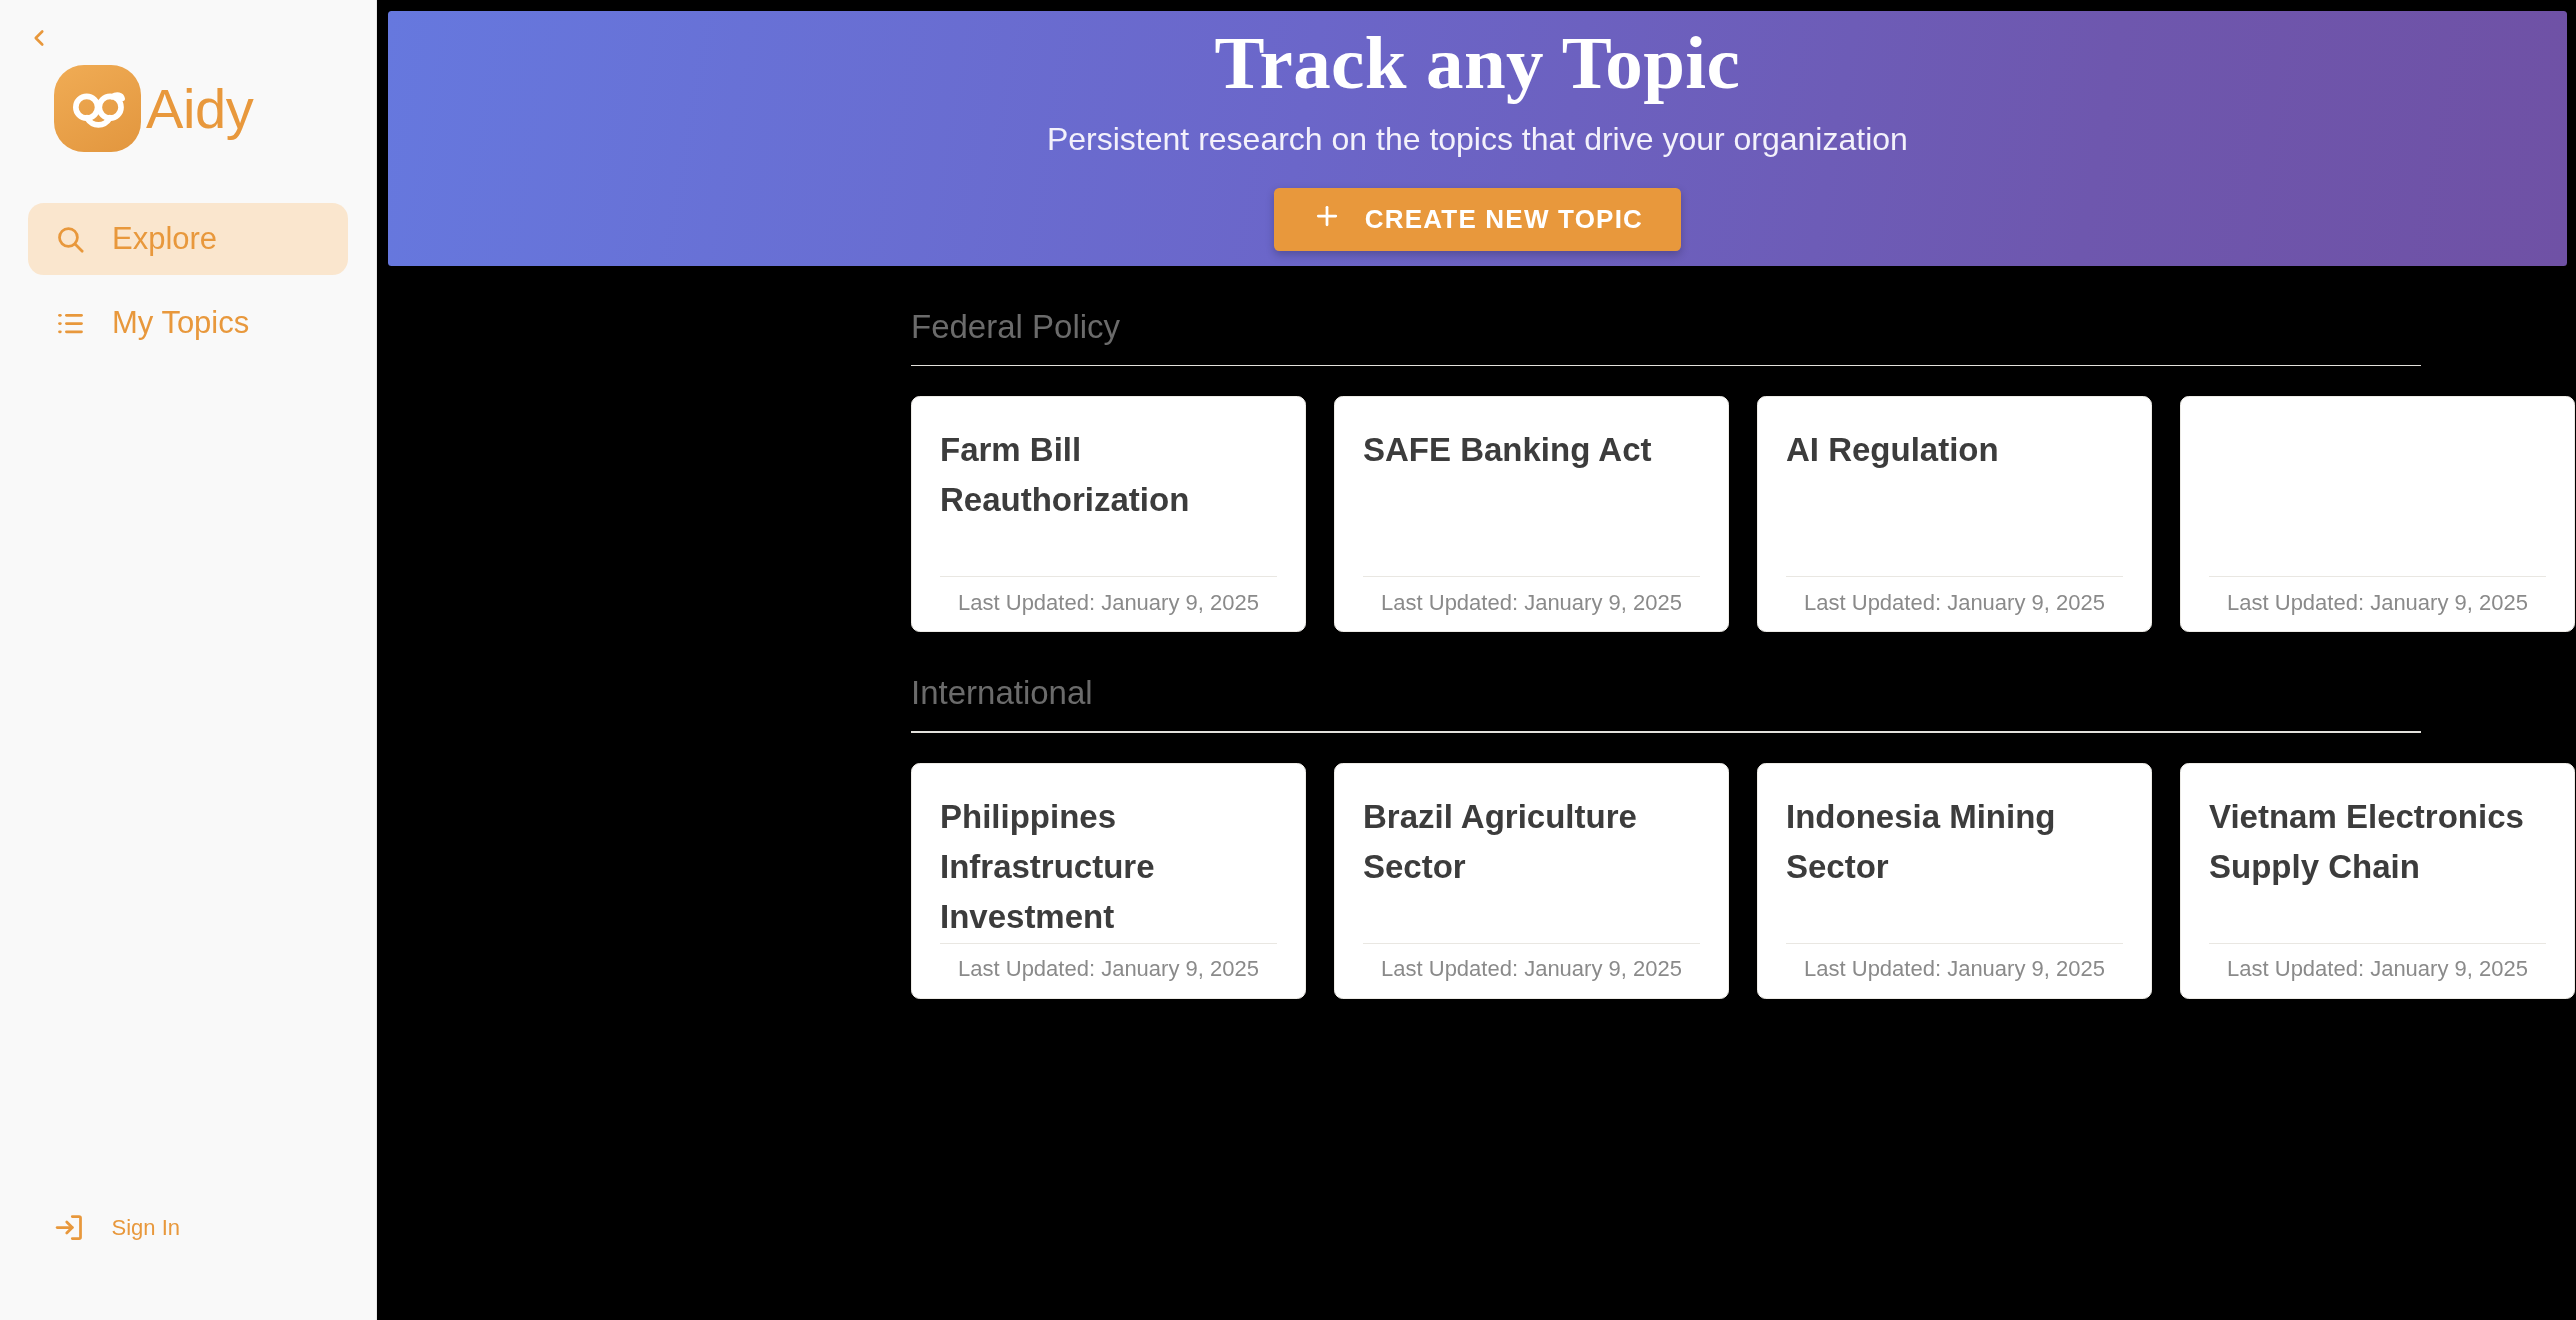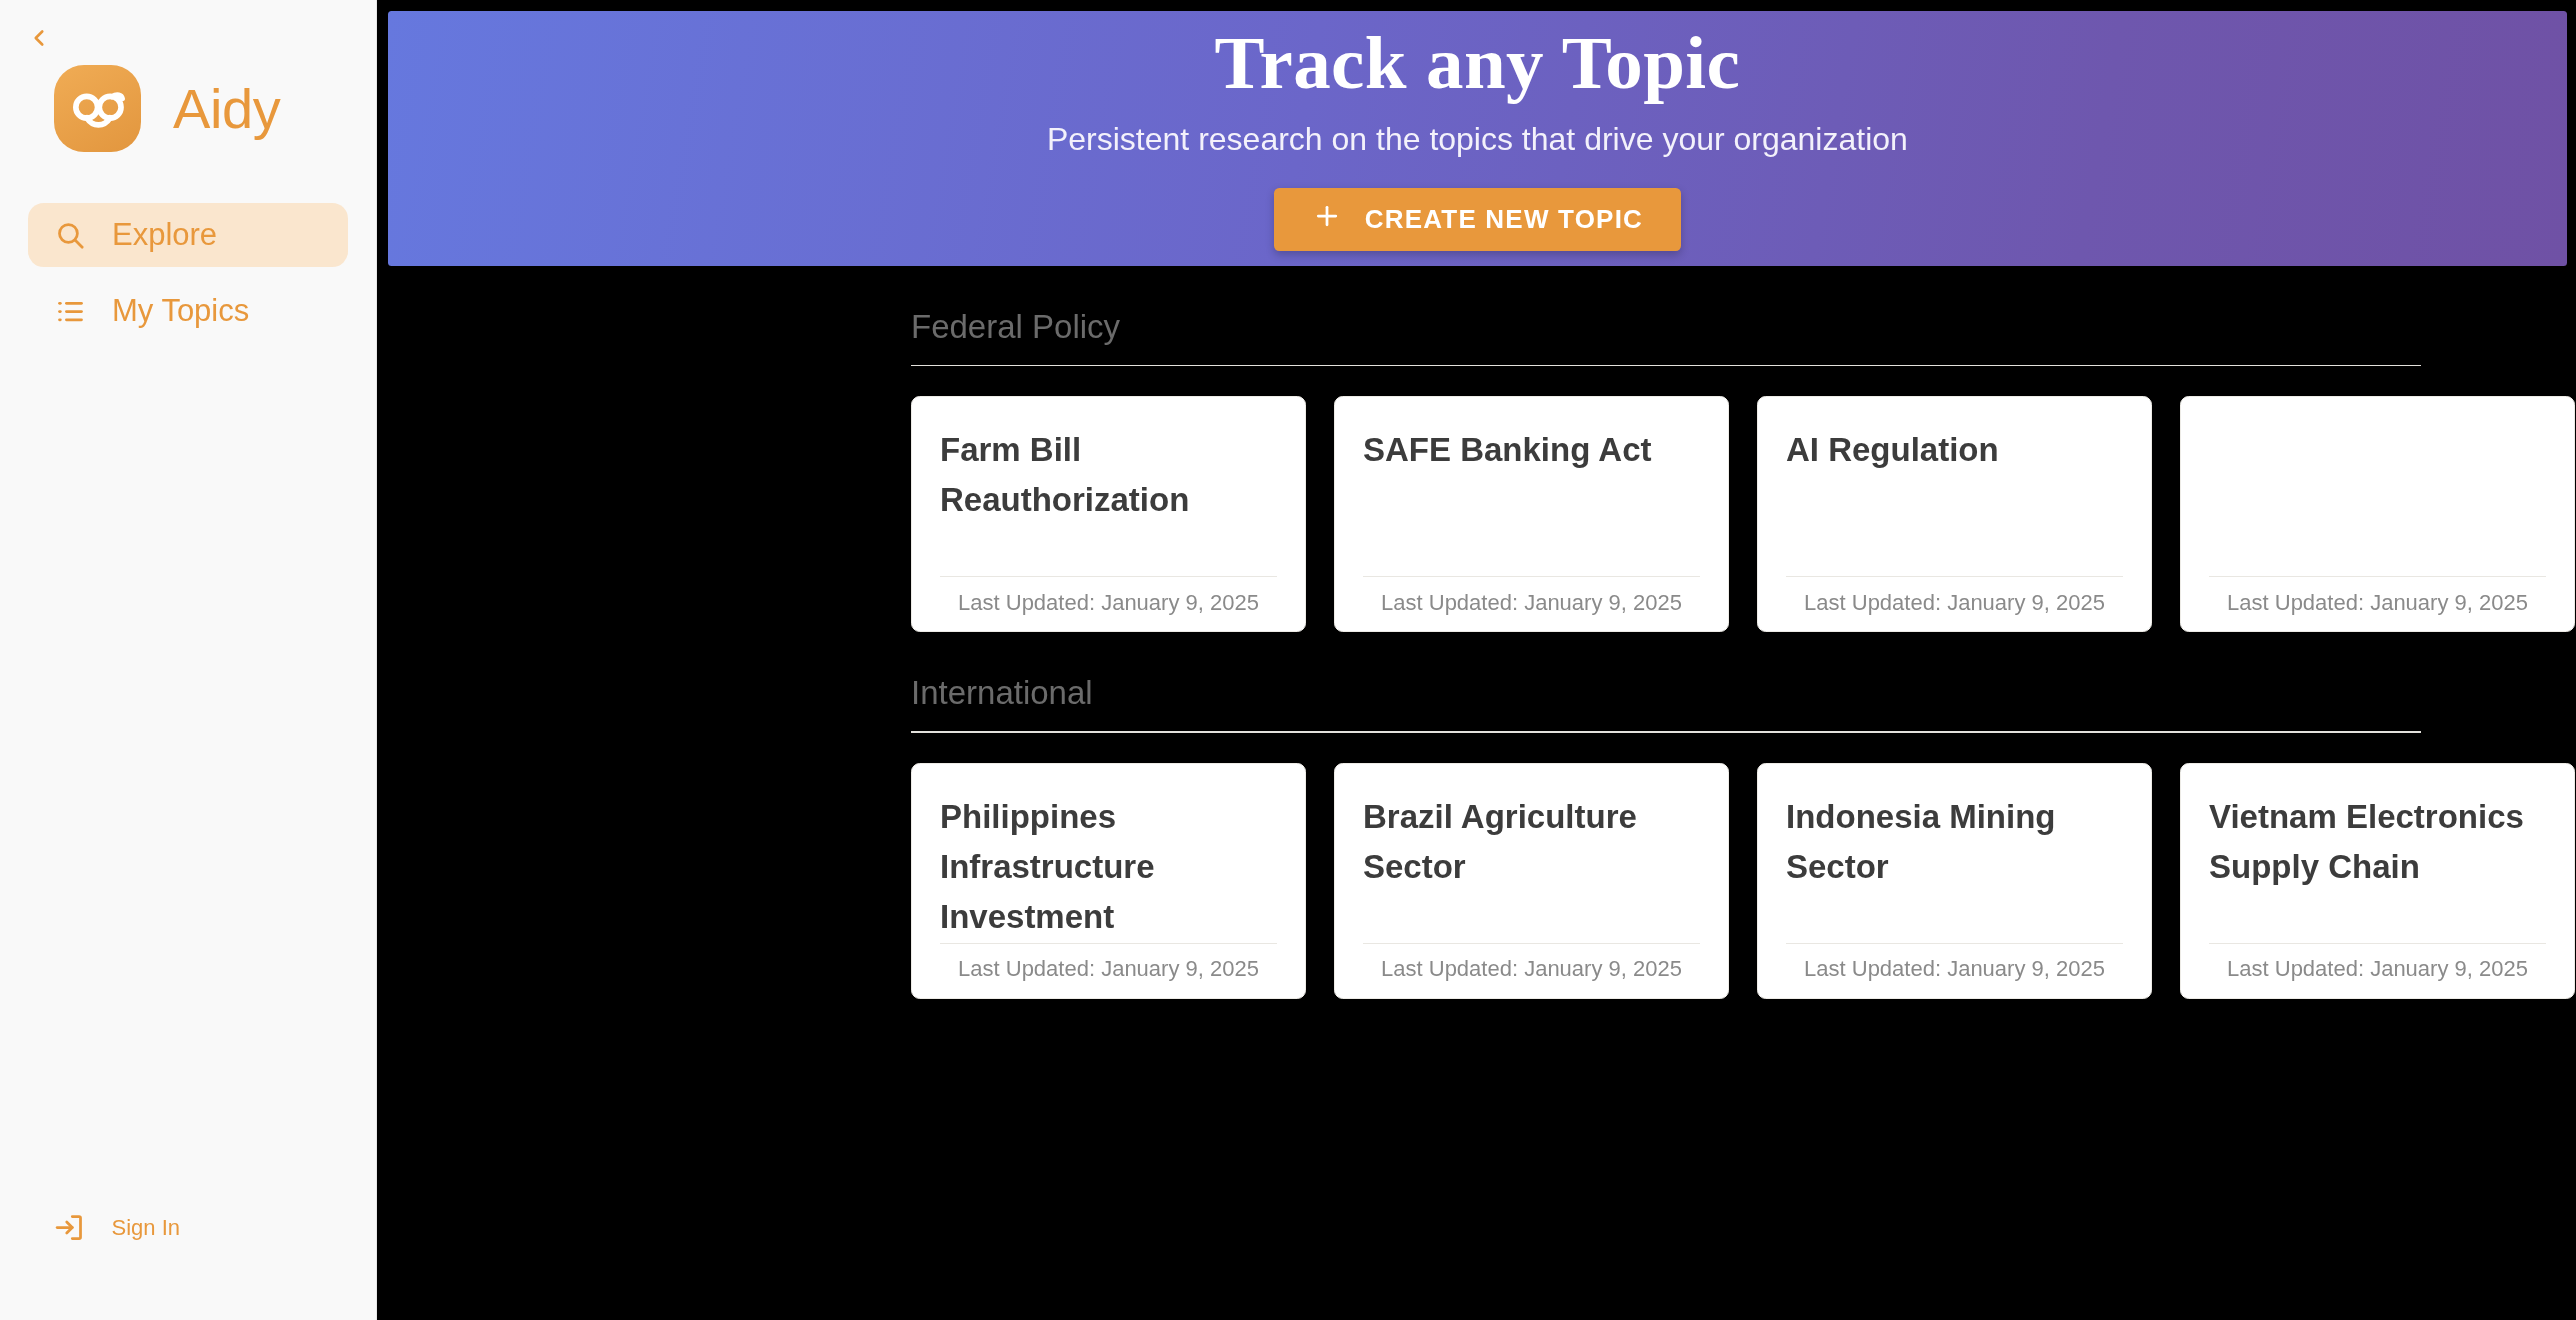--- a/index.html
+++ b/index.html
@@ -40,21 +40,21 @@
     align-items: center;
     justify-content: center;
     cursor: pointer;
     background: none;
     border: none;
   }
 
   .brand {
     display: flex;
     align-items: center;
-    gap: 32px;
+    gap: 5px;
     margin: 65px 0 0 54px;
   }
   .brand-mark {
     width: 87px;
     height: 87px;
     border-radius: 30px;
     background: linear-gradient(150deg, #F0AC55 0%, #E2963E 100%);
     display: flex;
     align-items: center;
     justify-content: center;
@@ -72,21 +72,21 @@
     margin-top: 51px;
     padding: 0 28px;
     display: flex;
     flex-direction: column;
     gap: 12.2px;
   }
   .nav-item {
     display: flex;
     align-items: center;
     gap: 24.5px;
-    height: 64px;
+    height: 72px;
     padding: 0 24.5px;
     border-radius: 15.7px;
     cursor: pointer;
     color: #E8983C;
     font-size: 31px;
   }
   .nav-item.active { background: #FAE6CE; }
   .nav-icon {
     width: 35px;
     height: 35px;

